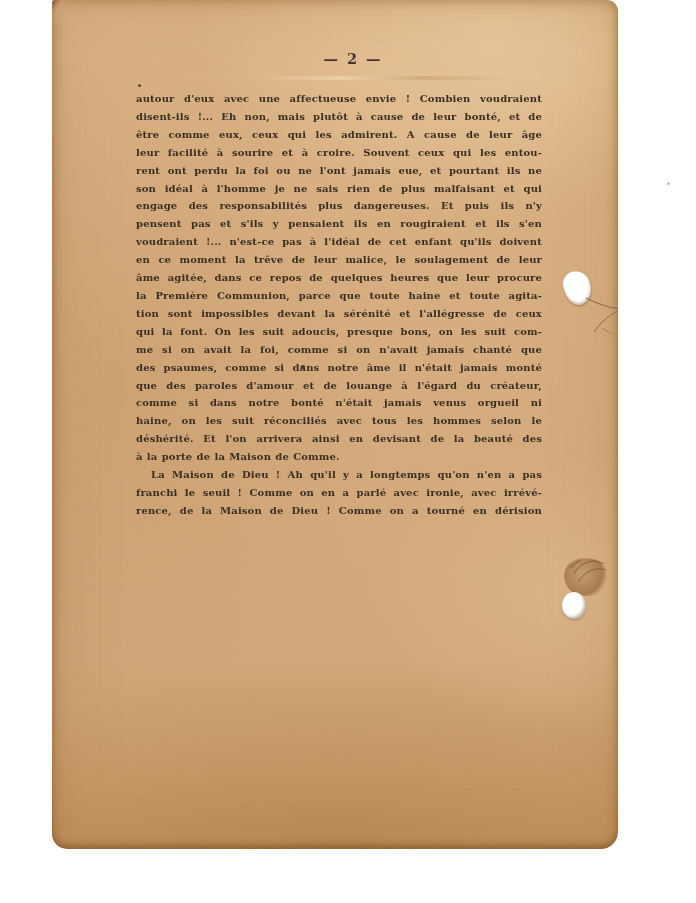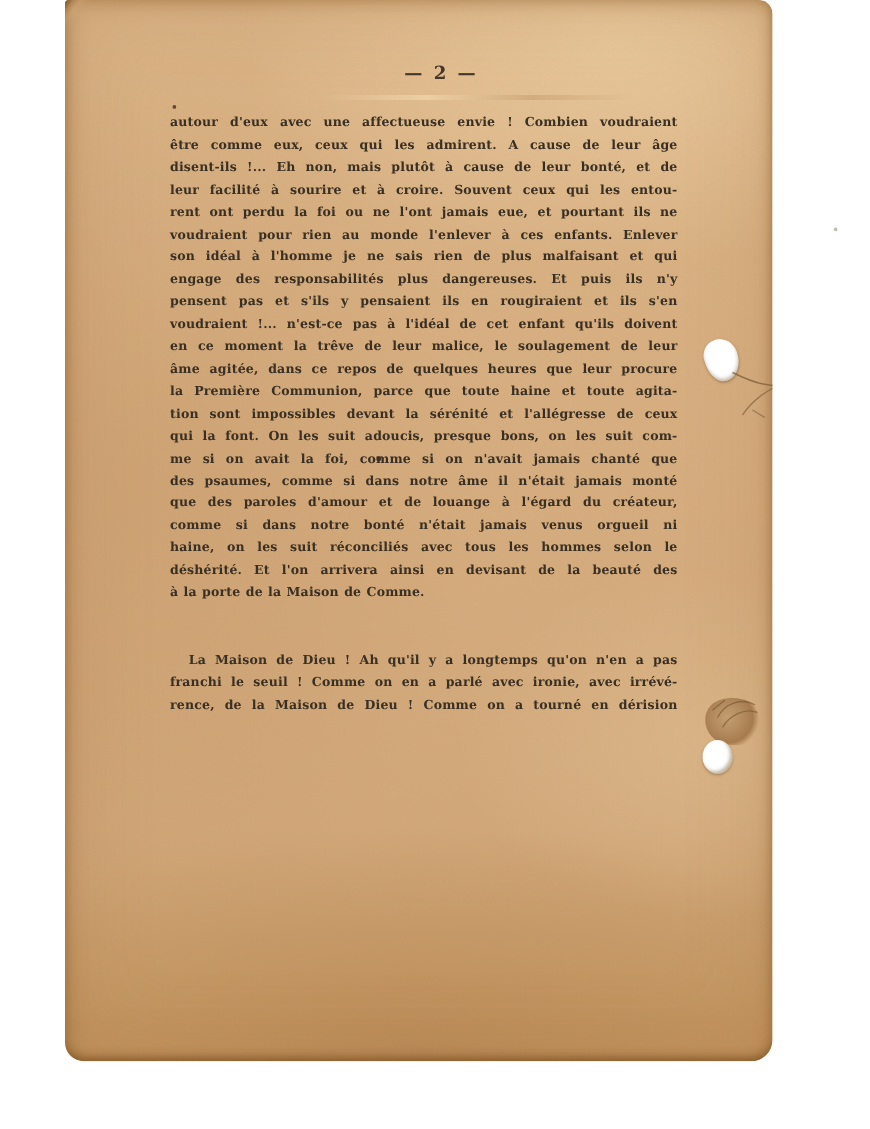--- a/index.html
+++ b/index.html
@@ -51,21 +51,21 @@
   }
 
   
   .text-block{
     position:absolute;left:84px;top:90px;width:406px;
     font-size:10px;font-weight:bold;color:var(--ink);
     letter-spacing:.15px;word-spacing:.6px;line-height:17.9px;
   }
   .text-line{text-align:justify;text-align-last:justify;white-space:normal;}
   .text-line.para-end{text-align-last:left;}
-  .text-line.indented{text-indent:15px;margin-top:36px;}
+  .text-line.indented{text-indent:15px;}
 
   
   .speck{position:absolute;border-radius:50%;background:#3d2f1f;}
   .speck.s1{left:86px;top:84px;width:3px;height:3px;opacity:.8;}
   .speck.s2{left:249px;top:365px;width:4px;height:4px;opacity:.9;}
   .speck.s3{position:absolute;left:667px;top:182px;width:3px;height:3px;border-radius:50%;
     background:#b6ab9c;opacity:.8;}
 
   
   .hole{position:absolute;background:#fff;}
@@ -105,25 +105,24 @@
       <rect width="566" height="849" filter="url(#paperNoise)"></rect>
     </svg>
 
     <div class="corner-fold"></div>
     <div class="crease"></div>
 
     <div class="page-number">— 2 —</div>
 
     <div class="text-block" id="text-block">
         <div class="text-line">autour d'eux avec une affectueuse envie ! Combien voudraient</div>
+        <div class="text-line">disent-ils !... Eh non, mais plutôt à cause de leur bonté, et de</div>
         <div class="text-line">être comme eux, ceux qui les admirent. A cause de leur âge</div>
-        <div class="text-line">disent-ils !... Eh non, mais plutôt à cause de leur bonté, et de</div>
         <div class="text-line">leur facilité à sourire et à croire. Souvent ceux qui les entou-</div>
         <div class="text-line">rent ont perdu la foi ou ne l'ont jamais eue, et pourtant ils ne</div>
-        <div class="text-line">voudraient pour rien au monde l'enlever à ces enfants. Enlever</div>
         <div class="text-line">son idéal à l'homme je ne sais rien de plus malfaisant et qui</div>
         <div class="text-line">engage des responsabilités plus dangereuses. Et puis ils n'y</div>
         <div class="text-line">pensent pas et s'ils y pensaient ils en rougiraient et ils s'en</div>
         <div class="text-line">voudraient !... n'est-ce pas à l'idéal de cet enfant qu'ils doivent</div>
         <div class="text-line">en ce moment la trêve de leur malice, le soulagement de leur</div>
         <div class="text-line">âme agitée, dans ce repos de quelques heures que leur procure</div>
         <div class="text-line">la Première Communion, parce que toute haine et toute agita-</div>
         <div class="text-line">tion sont impossibles devant la sérénité et l'allégresse de ceux</div>
         <div class="text-line">qui la font. On les suit adoucis, presque bons, on les suit com-</div>
         <div class="text-line">me si on avait la foi, comme si on n'avait jamais chanté que</div>

